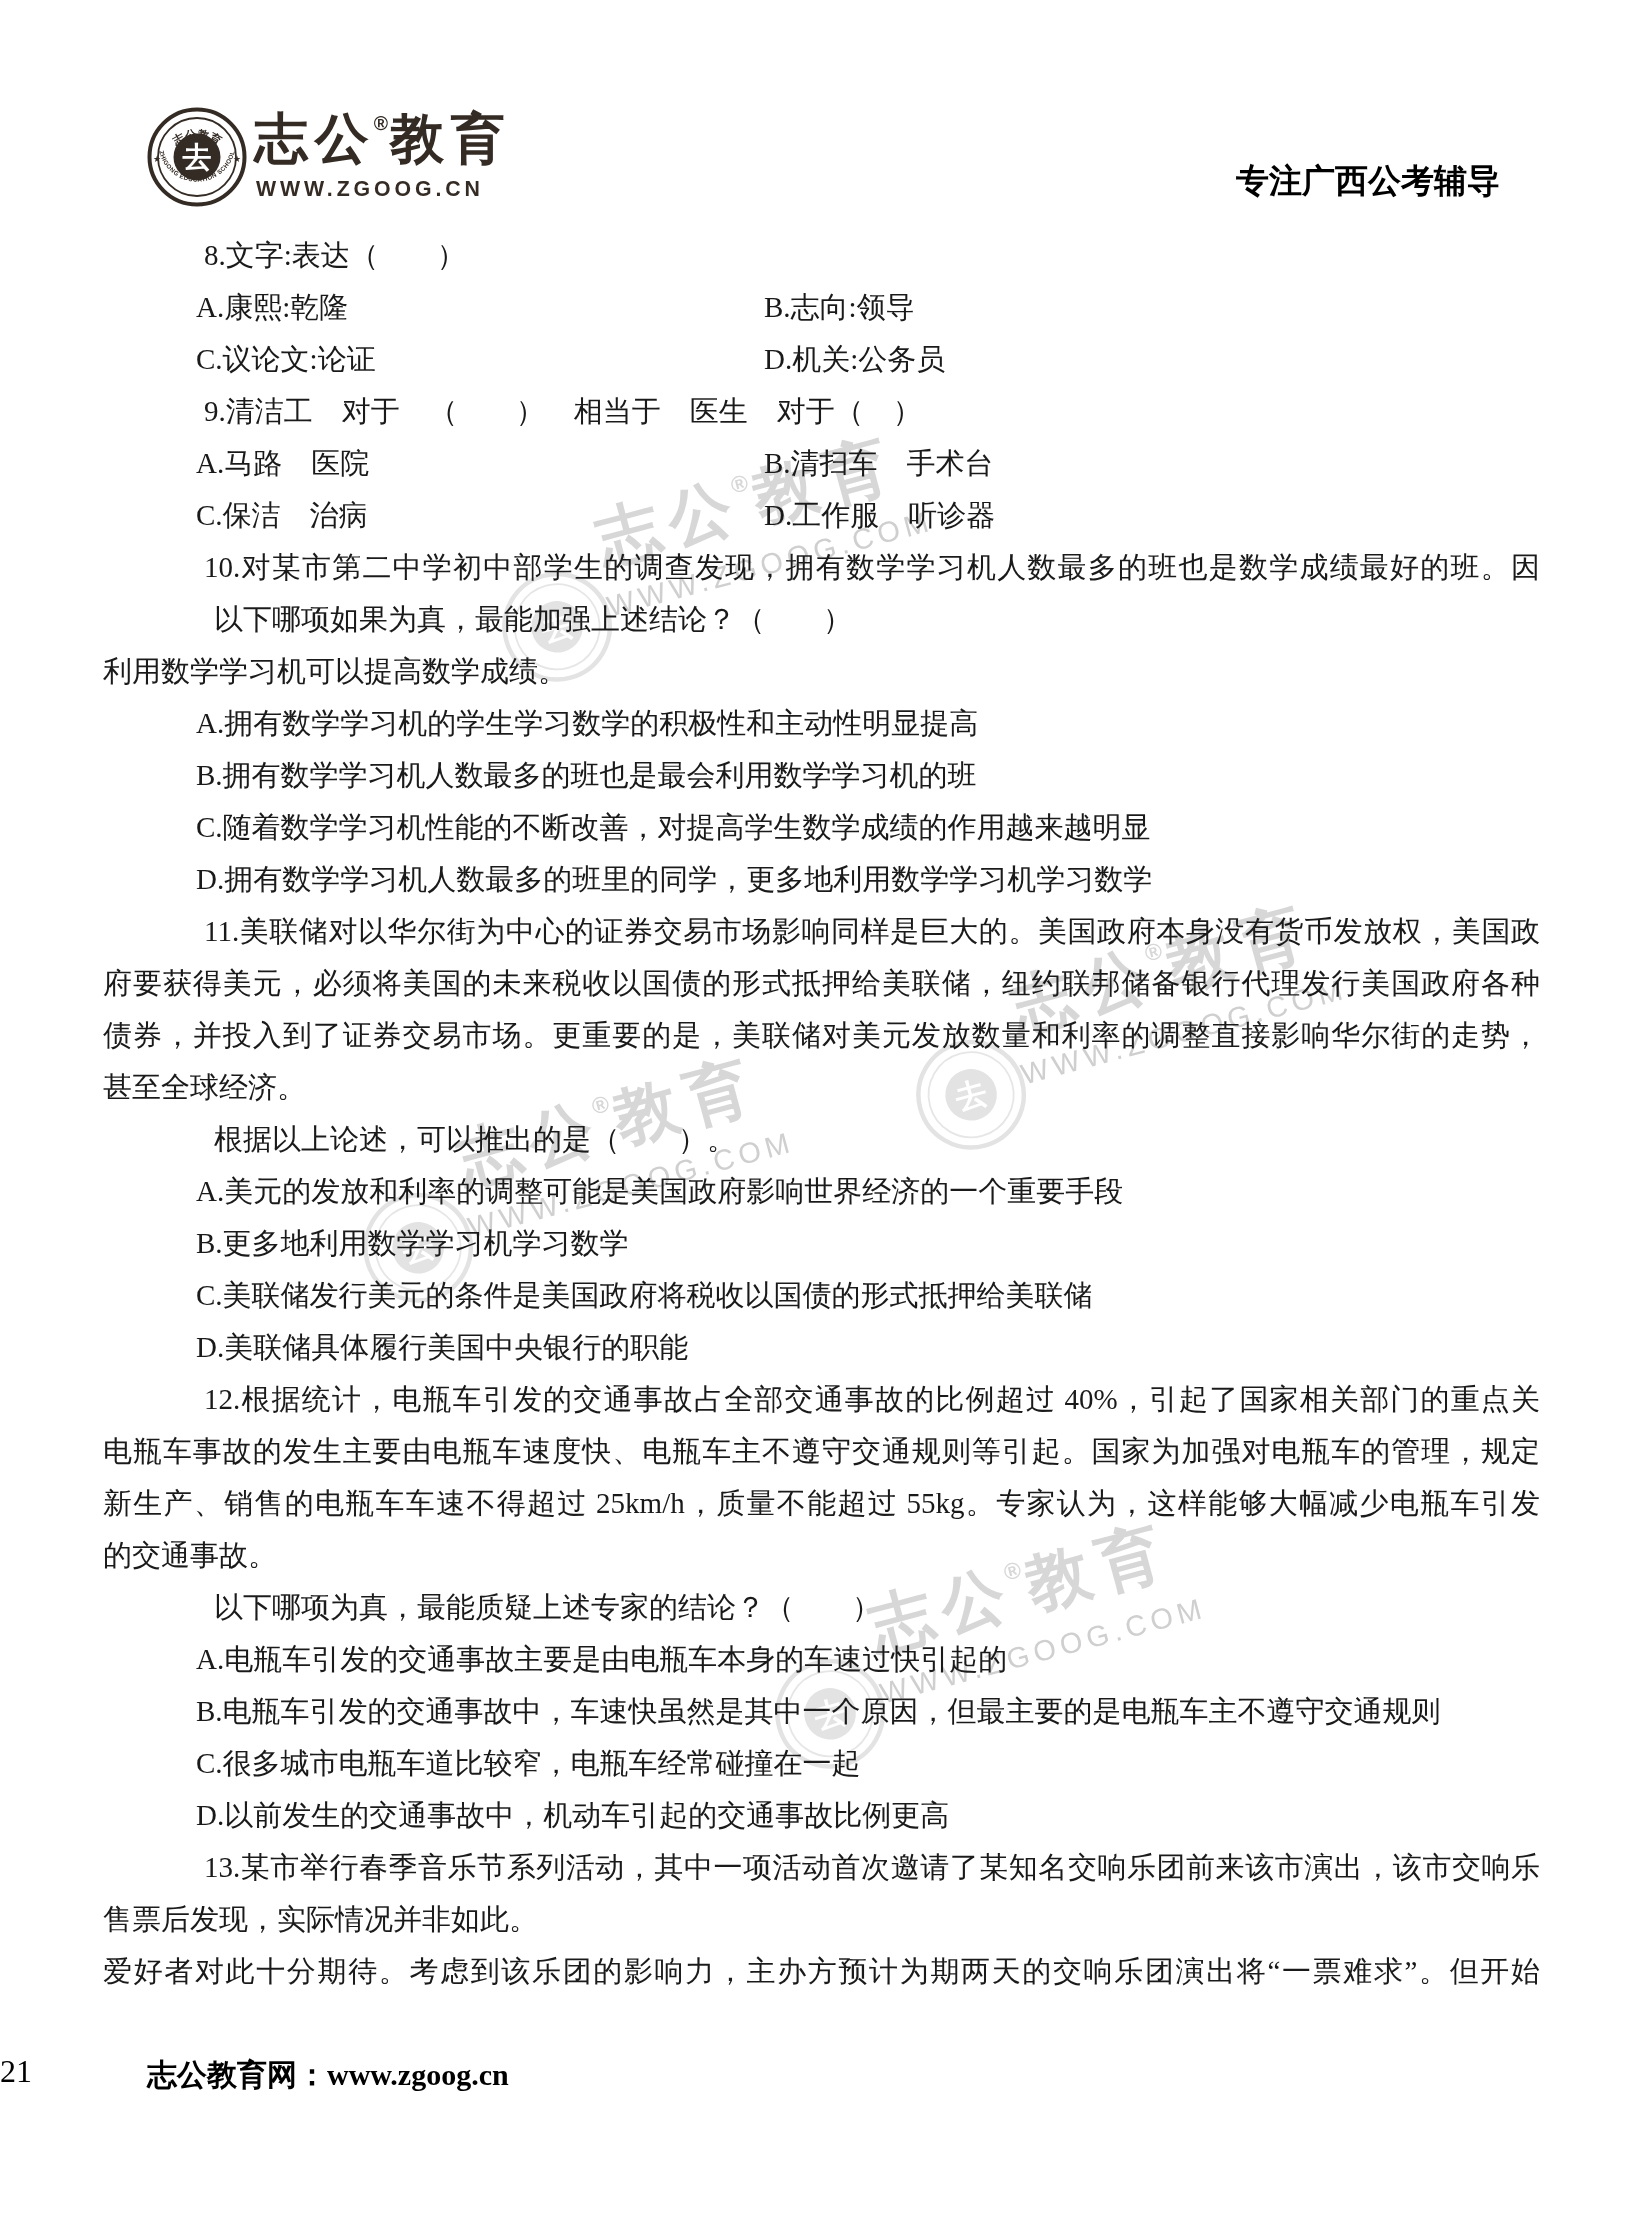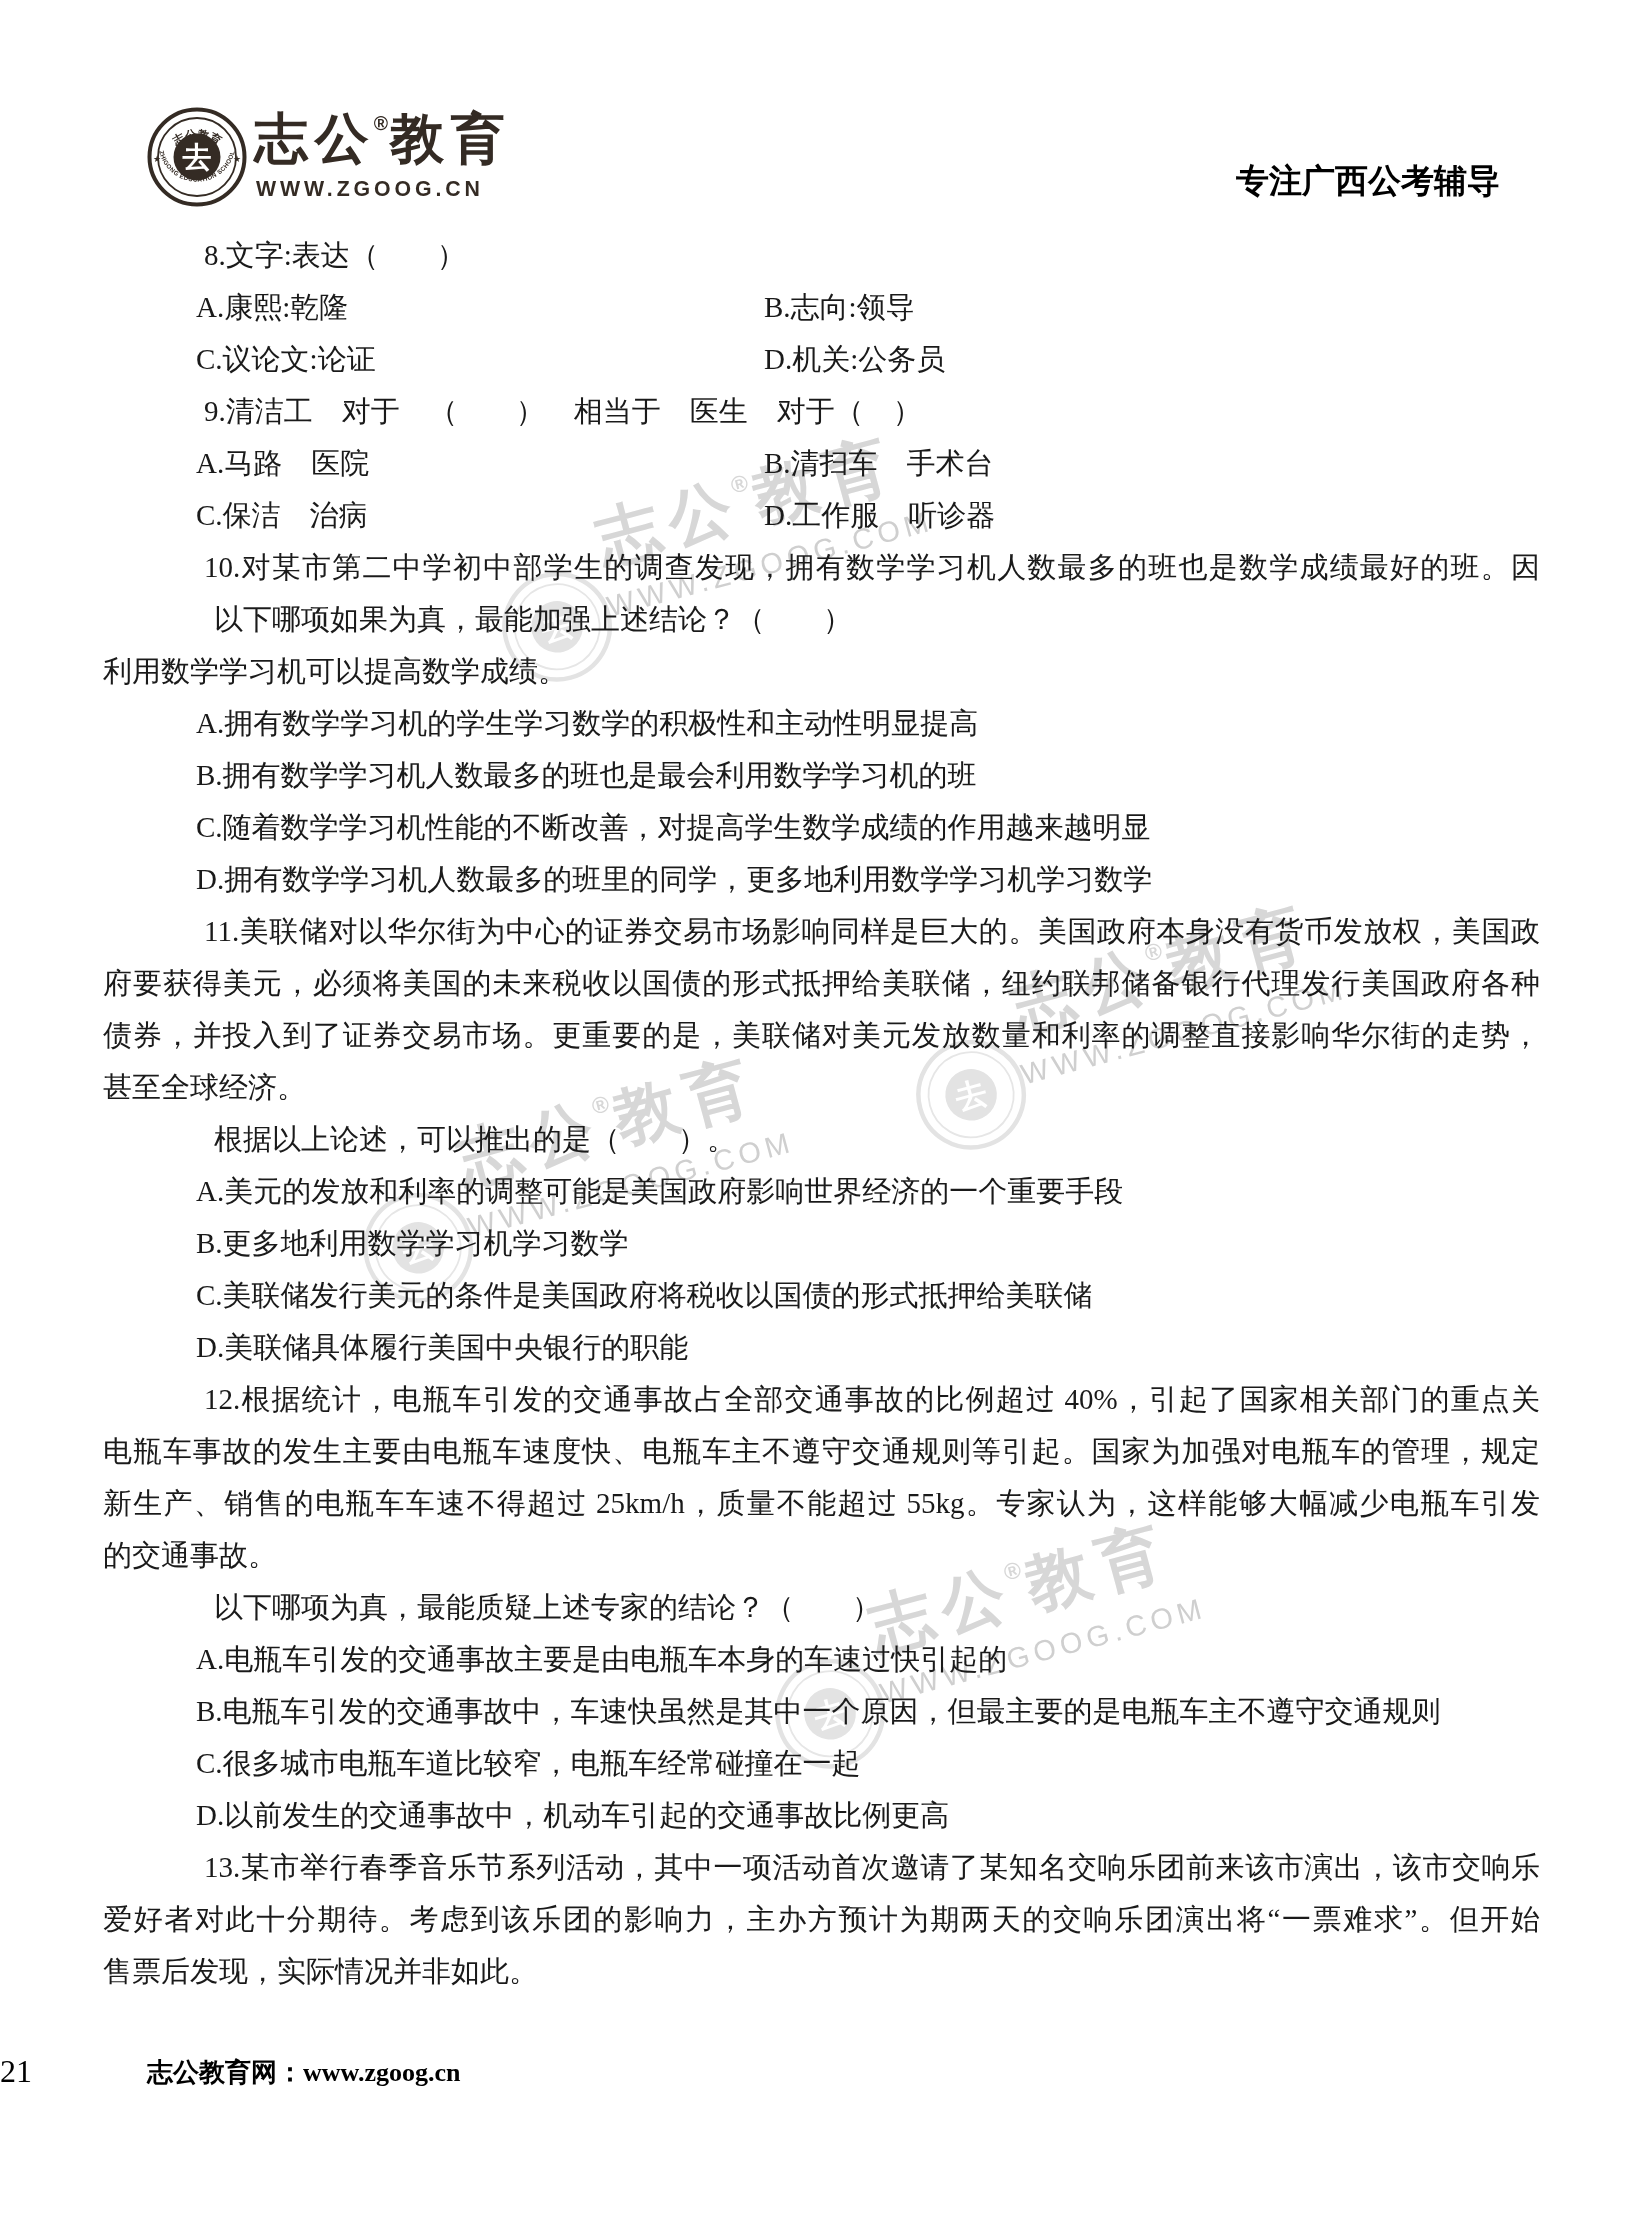--- a/index.html
+++ b/index.html
@@ -29,21 +29,21 @@
   .ln{position:relative;height:52px;line-height:52px;font-size:29px;overflow:hidden;white-space:nowrap;}
   .stem{padding-left:101px;}
   .prompt{padding-left:111px;}
   .opt{padding-left:93px;}
   .fill{white-space:normal;text-align:justify;text-align-last:justify;text-justify:inter-character;}
   .fill.first{text-indent:101px;padding-left:0;}
   .optrow{display:flex;padding-left:93px;}
   .optrow .optL{width:568px;flex:0 0 568px;}
   .optrow .optR{flex:1;}
   
-  .footer-site{position:absolute;left:147px;top:2055px;font-size:26px;font-weight:bold;color:#000;z-index:2;}
+  .footer-site{position:absolute;left:147px;top:2055px;font-size:30px;font-weight:bold;color:#000;z-index:2;}
   .page-num{position:absolute;left:0;top:2053px;width:100%;text-align:left;font-size:32px;color:#000;z-index:2;}
 </style>
 </head>
 <body>
 
 <div class="page">
 
   <div class="wm" style="left:482px;top:517px;">
     <svg class="wm-seal" viewBox="0 0 100 100">
       <circle cx="50" cy="50" r="47" fill="none" stroke="#e3e3e3" stroke-width="4"></circle>
@@ -155,22 +155,22 @@
     <div class="ln fill">电瓶车事故的发生主要由电瓶车速度快、电瓶车主不遵守交通规则等引起。国家为加强对电瓶车的管理，规定</div>
     <div class="ln fill">新生产、销售的电瓶车车速不得超过 25km/h，质量不能超过 55kg。专家认为，这样能够大幅减少电瓶车引发</div>
     <div class="ln">的交通事故。</div>
     <div class="ln prompt">以下哪项为真，最能质疑上述专家的结论？（　　）</div>
     <div class="ln opt">A.电瓶车引发的交通事故主要是由电瓶车本身的车速过快引起的</div>
     <div class="ln opt">B.电瓶车引发的交通事故中，车速快虽然是其中一个原因，但最主要的是电瓶车主不遵守交通规则</div>
     <div class="ln opt">C.很多城市电瓶车道比较窄，电瓶车经常碰撞在一起</div>
     <div class="ln opt">D.以前发生的交通事故中，机动车引起的交通事故比例更高</div>
 
     <div class="ln fill first">13.某市举行春季音乐节系列活动，其中一项活动首次邀请了某知名交响乐团前来该市演出，该市交响乐</div>
+    <div class="ln">售票后发现，实际情况并非如此。</div>
     <div class="ln fill">爱好者对此十分期待。考虑到该乐团的影响力，主办方预计为期两天的交响乐团演出将“一票难求”。但开始</div>
-    <div class="ln">售票后发现，实际情况并非如此。</div>
 
   </div>
 
   <div class="footer-site">志公教育网：www.zgoog.cn</div>
   <div class="page-num">21</div>
 
 </div>
 
 
 </body></html>

